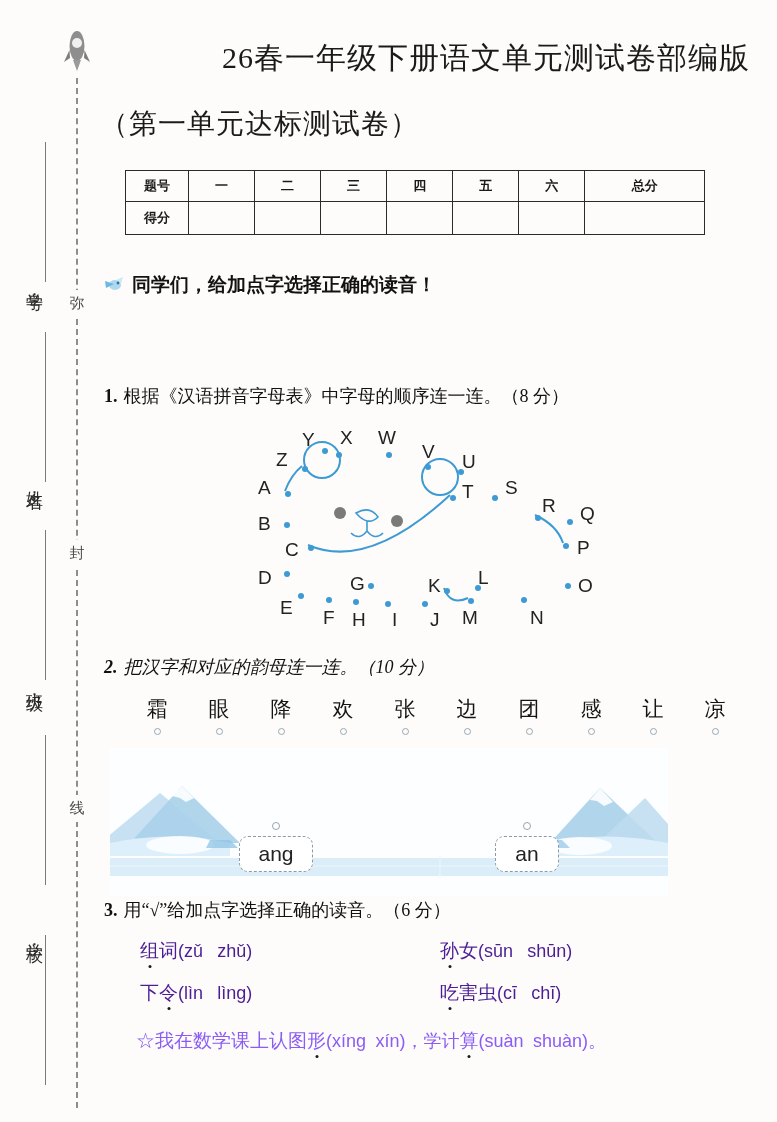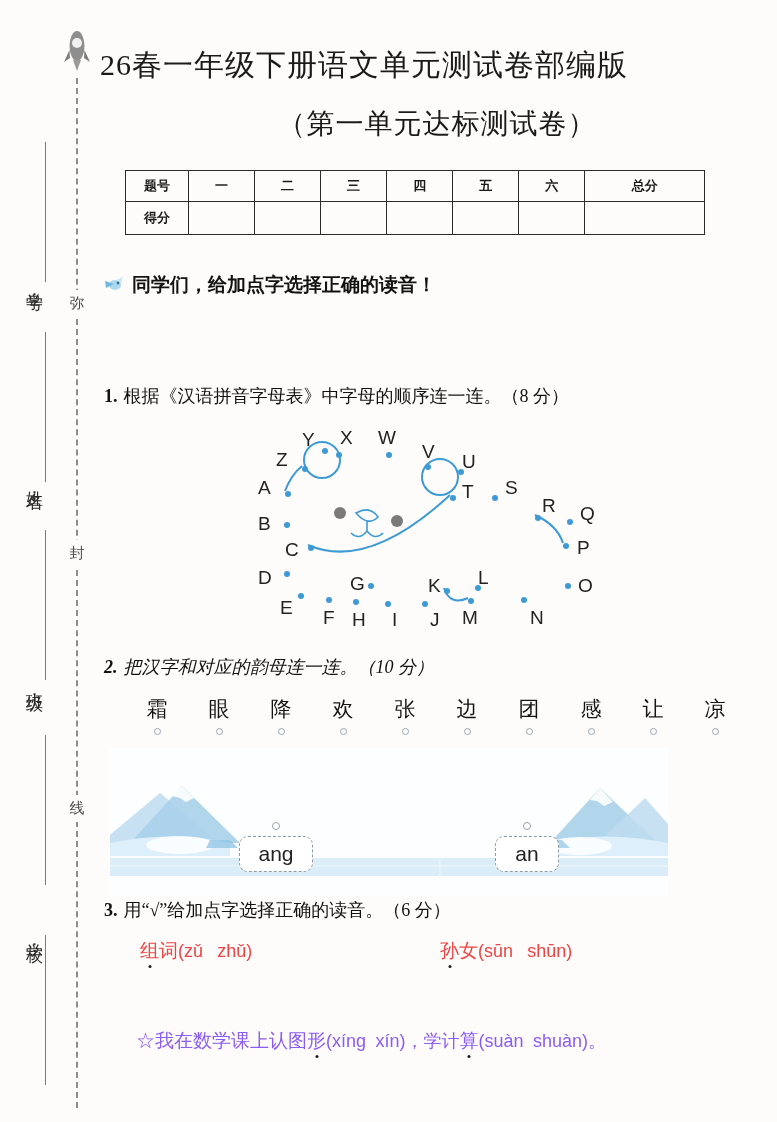--- a/index.html
+++ b/index.html
@@ -47,26 +47,26 @@
   .v-label.l1{top:280px;}
   .v-label.l2{top:478px;}
   .v-label.l3{top:680px;}
   .v-label.l4{top:930px;}
 
   
   .content{position:absolute;left:100px;top:0;width:677px;height:1122px;}
 
   .title{
     position:absolute;left:0;top:38px;width:650px;
-    text-align:left;font-size:30px;font-weight:400;
-    font-family:"Liberation Serif", serif;letter-spacing:1px;margin-top:7px;
+    text-align:right;font-size:30px;font-weight:400;
+    font-family:"Liberation Serif", serif;letter-spacing:1px;
   }
   .subtitle{
-    position:absolute;left:12px;top:105px;width:650px;
-    text-align:center;font-size:28px;font-weight:400;
+    position:absolute;left:0;top:105px;width:650px;
+    font-size:28px;font-weight:400;
     font-family:Liberation Serif, serif;letter-spacing:1px;
   }
 
   
   table.score{
     position:absolute;left:25px;top:170px;
     border-collapse:collapse;width:580px;
   }
   table.score td{
     border:1px solid #2b2b2b;
@@ -147,21 +147,21 @@
   .ybox.b2{left:385px;top:88px;width:62px;}
   .ycirc{position:absolute;width:6px;height:6px;border:1px solid #98a6b0;border-radius:50%;background:#fff;}
   .ycirc.c1{left:162px;top:74px;}
   .ycirc.c2{left:413px;top:74px;}
 
   
   .q3-grid{position:absolute;left:40px;top:938px;width:620px;}
   .q3-row{position:relative;height:42px;}
   .q3-item{
     position:absolute;font-family:"Liberation Serif", serif;
-    font-size:19px;color:#ef4444;white-space:nowrap;
+    font-size:19px;color:#4c1d95;white-space:nowrap;
   }
   .q3-item.left{left:0;}
   .q3-item.right{left:300px;}
   .py{font-family:"Liberation Sans", sans-serif;font-size:18px;}
   .dotu{position:relative;}
   .dotu::after{
     content:"";position:absolute;left:50%;bottom:-7px;
     transform:translateX(-50%);
     width:3px;height:3px;border-radius:50%;background:#1a1a1a;
   }
@@ -374,20 +374,24 @@
 
     <div class="q q3">
       <span class="num">3.</span><span>用“√”给加点字选择正确的读音。（6 分）</span>
     </div>
 
     <div class="q3-grid" id="q3-grid">
         <div class="q3-row">
           <div class="q3-item left"><span class="dotu">组</span><span>词</span><span class="py">(zǔ</span><span>&nbsp;&nbsp;&nbsp;</span><span class="py">zhǔ)</span></div>
           <div class="q3-item right"><span class="dotu">孙</span><span>女</span><span class="py">(sūn</span><span>&nbsp;&nbsp;&nbsp;</span><span class="py">shūn)</span></div>
         </div>
+        <div class="q3-row">
+          <div class="q3-item left"><span>下</span><span class="dotu">令</span><span class="py">(lìn</span><span>&nbsp;&nbsp;&nbsp;</span><span class="py">lìng)</span></div>
+          <div class="q3-item right"><span class="dotu">吃</span><span>害</span><span>虫</span><span class="py">(cī</span><span>&nbsp;&nbsp;&nbsp;</span><span class="py">chī)</span></div>
+        </div>
       </div>
 
     <div class="q3-star">
       <span>☆我在数学课上认图</span><span class="dotu">形</span><span class="py">(xíng</span>&nbsp;&nbsp;<span class="py">xín)，学计</span><span class="dotu">算</span><span class="py">(suàn</span>&nbsp;&nbsp;<span class="py">shuàn)。</span>
     </div>
 
   </div>
 </div>
 
 </body></html>

